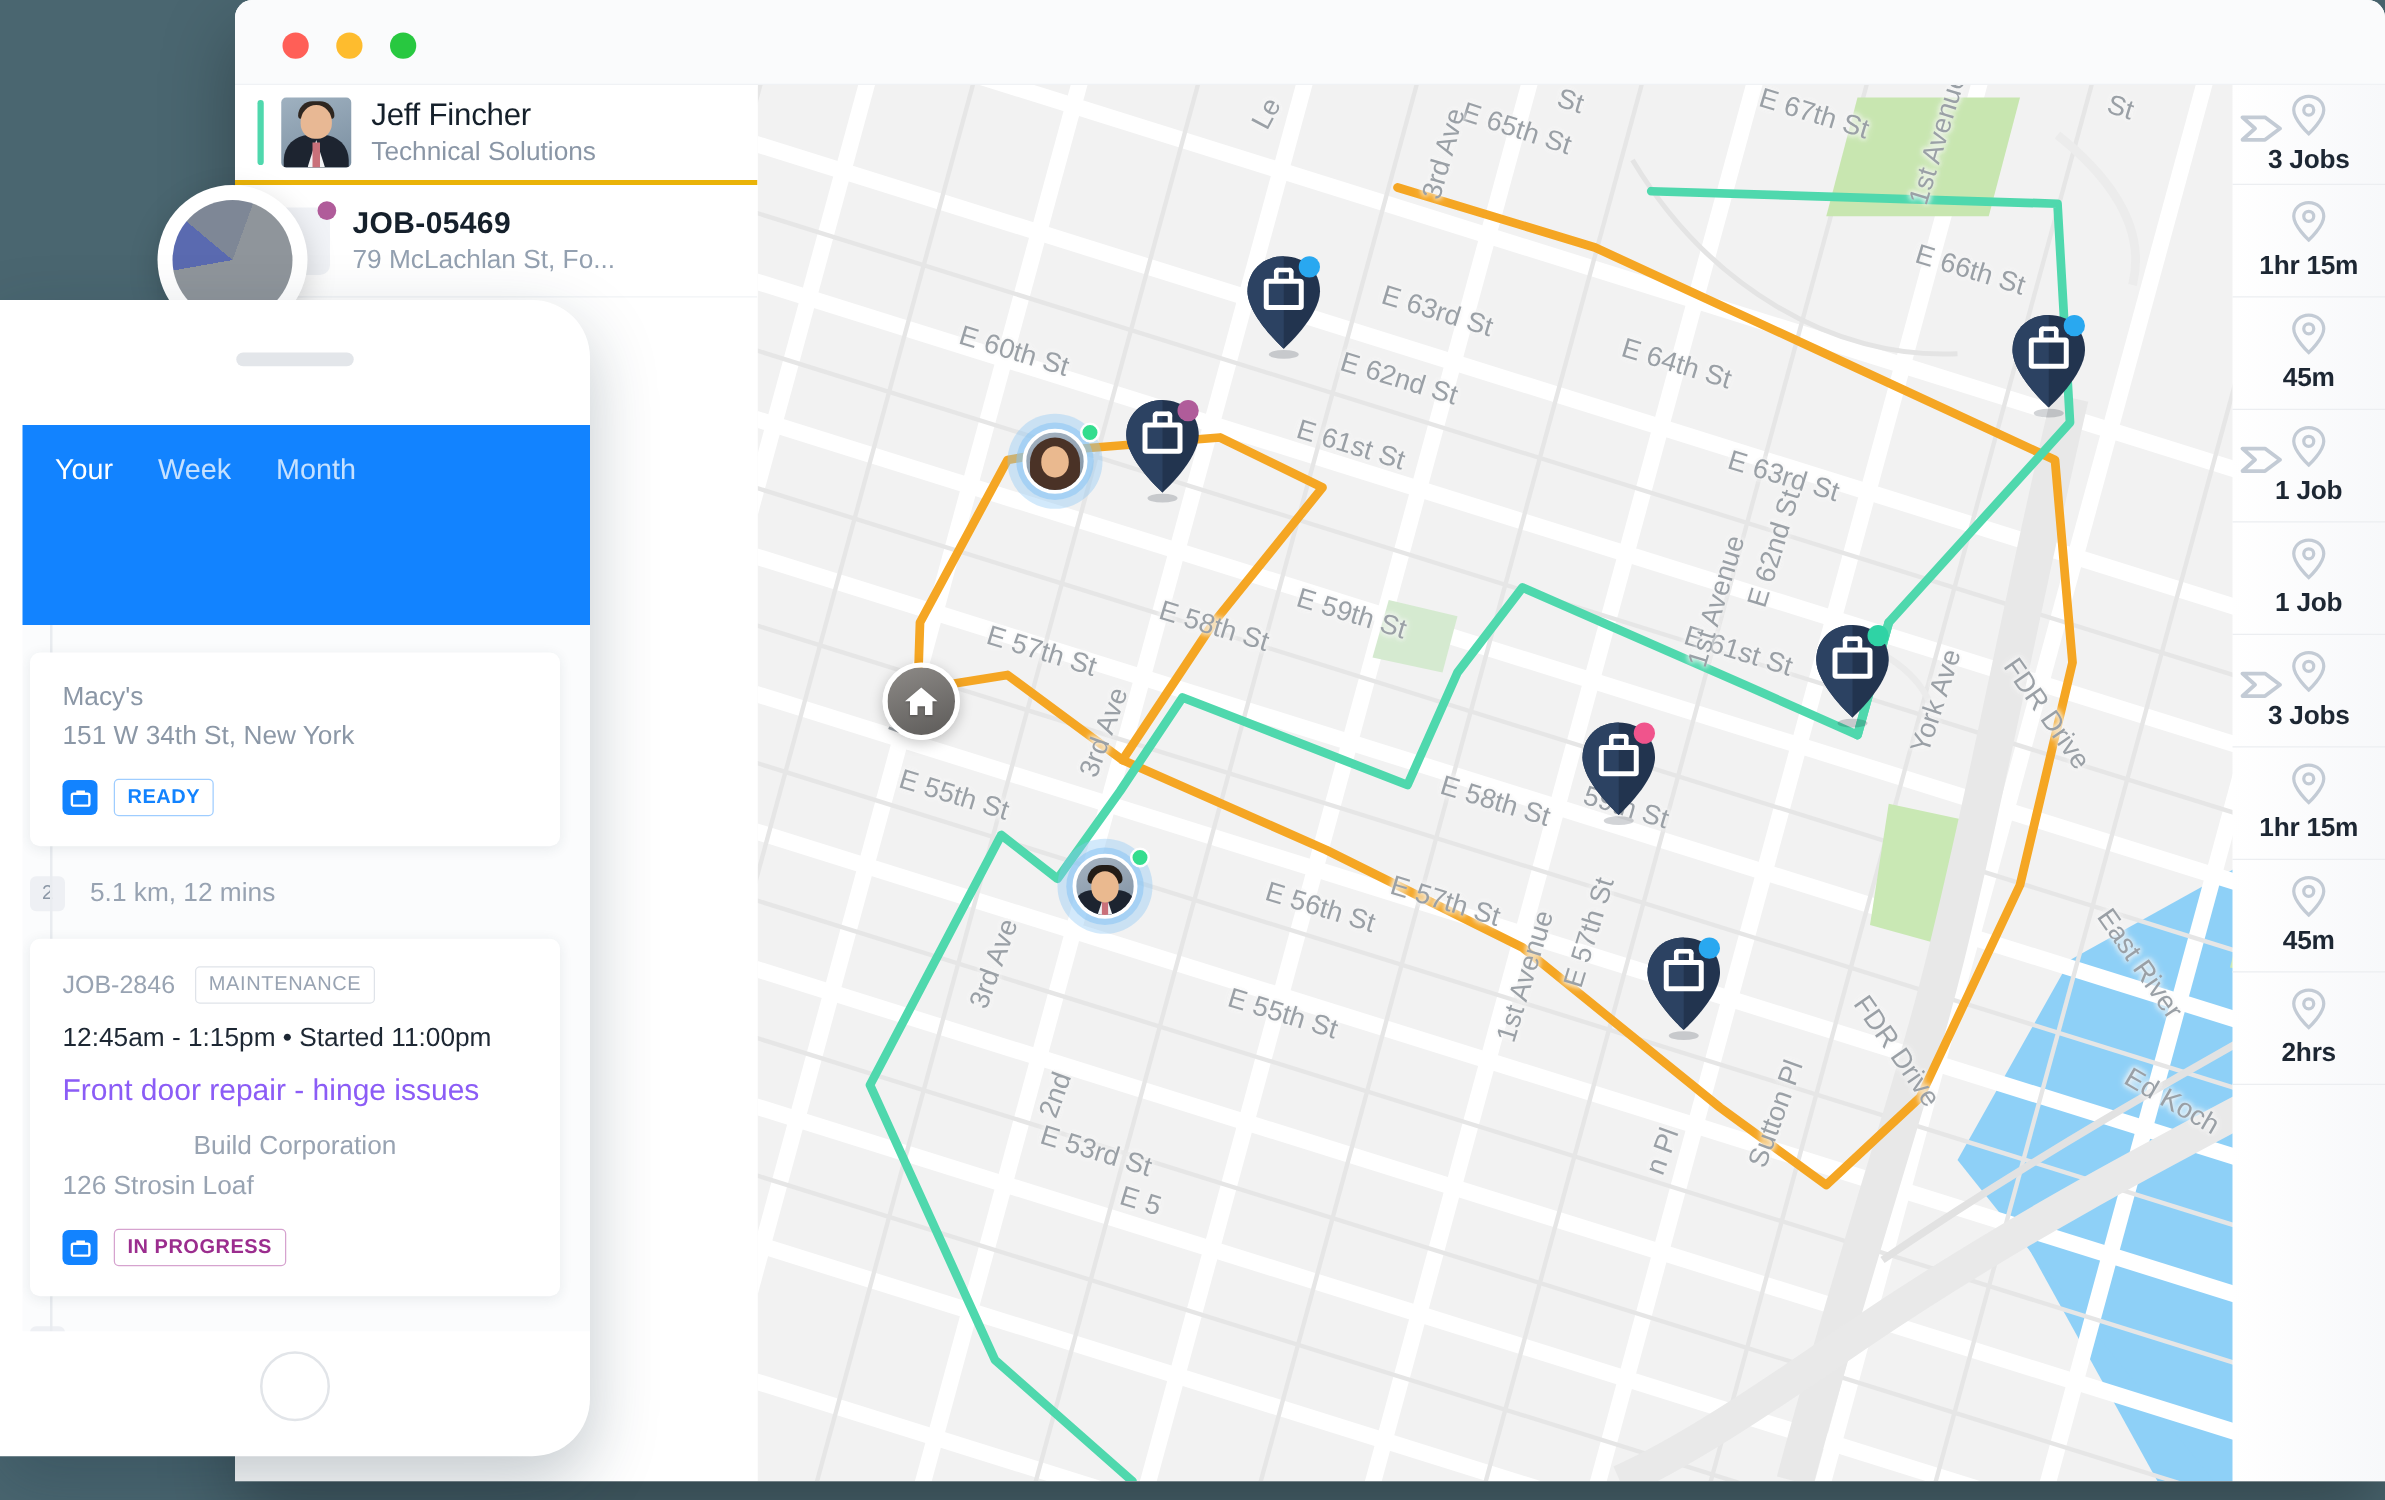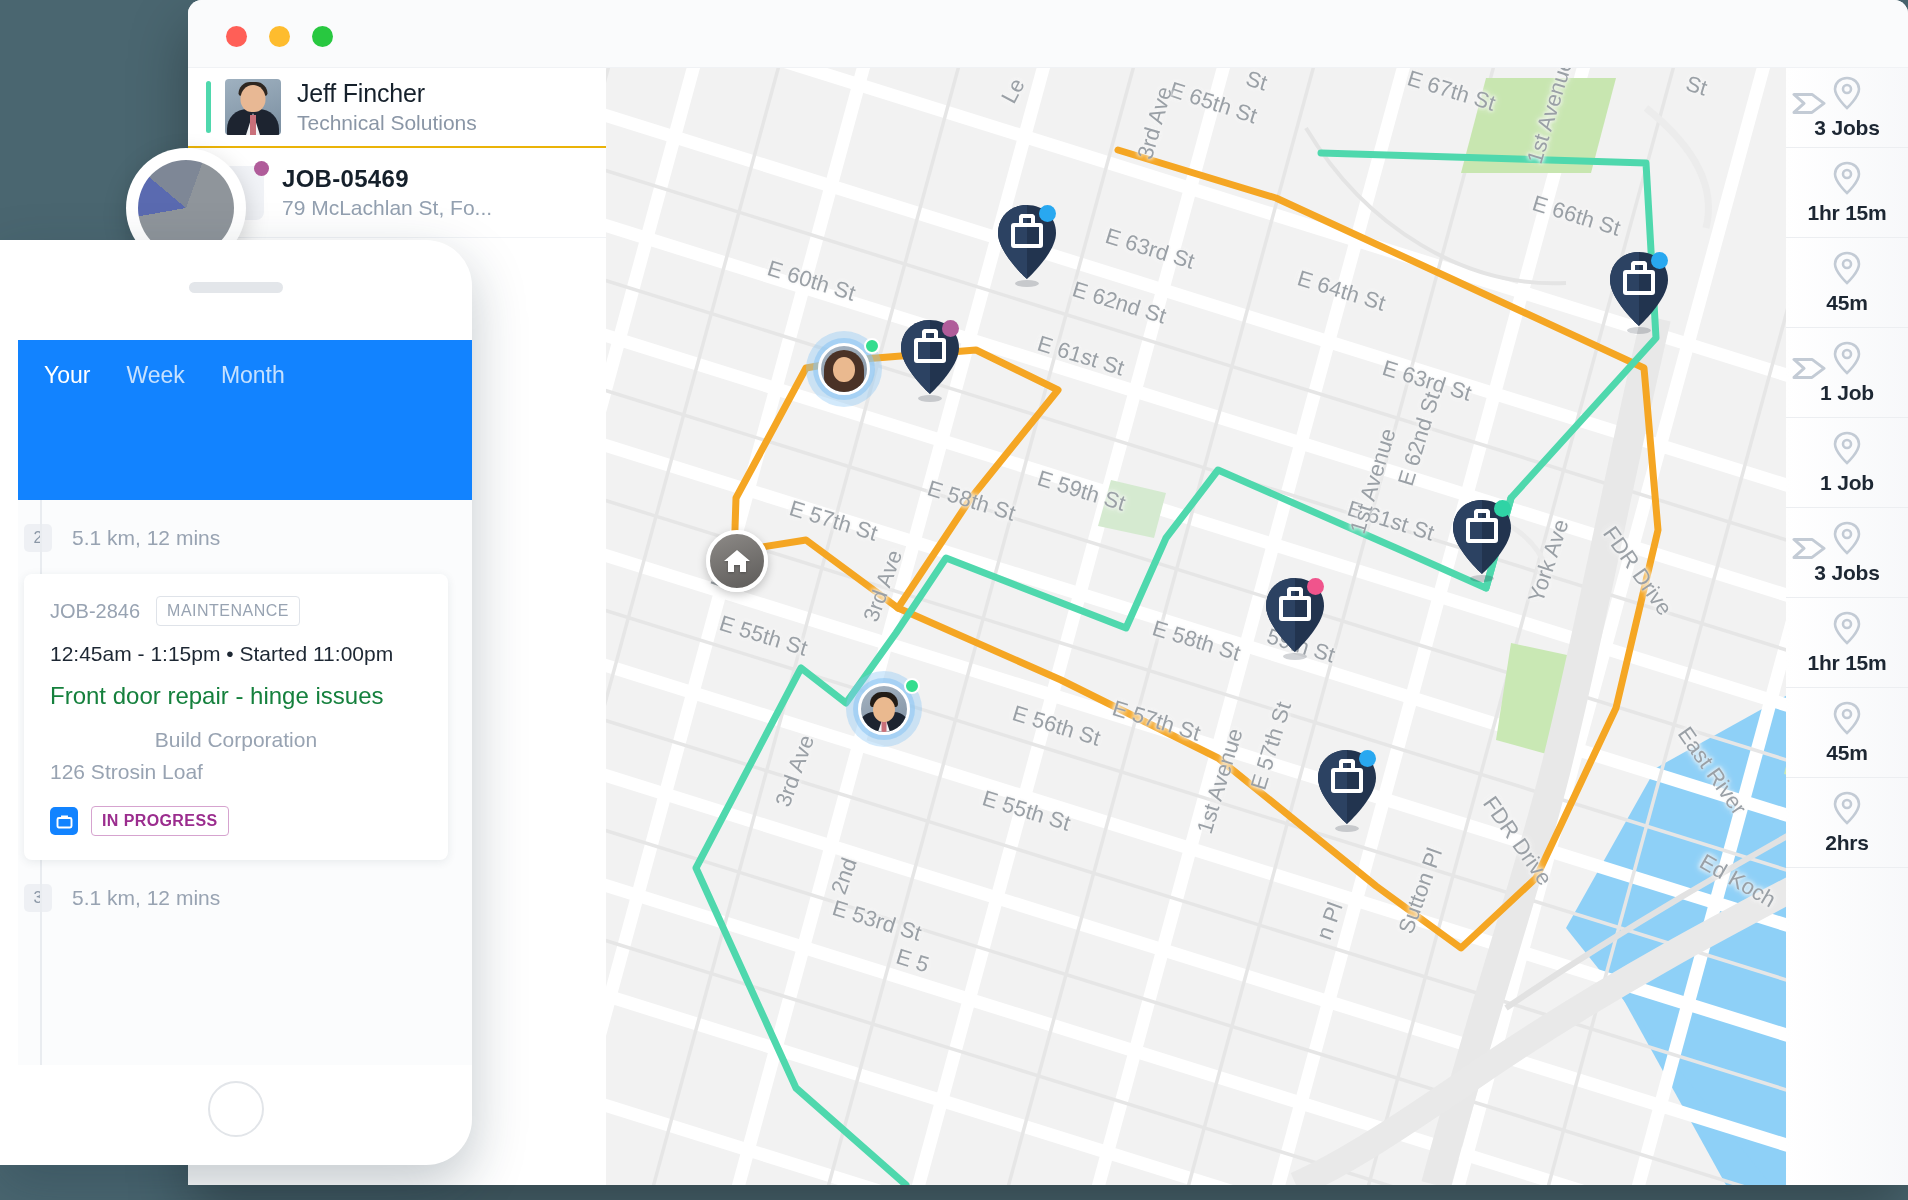--- a/index.html
+++ b/index.html
@@ -40,21 +40,21 @@
     width: 418px; height: 1117px;
     background: #ffffff;
     overflow: hidden;
   }
   .tech-row {
     position: relative;
     height: 80px;
     display: flex; align-items: center;
     padding-left: 18px;
     background: #fff;
-    border-bottom: 2px solid #eab308;
+    border-bottom: 4px solid #eab308;
   }
   .tech-accent {
     width: 5px; height: 52px; border-radius: 3px;
     background: #4fd8ad; flex: 0 0 auto;
   }
   .tech-avatar {
     width: 56px; height: 56px; margin-left: 14px; flex: 0 0 auto;
     border-radius: 4px; overflow: hidden;
     background: linear-gradient(160deg,#9fb1c0,#7a8ea0);
     position: relative;
@@ -272,21 +272,21 @@
   }
   .leg-text { font-size: 21px; color: #98a3b2; }
 
   .job-head { display: flex; align-items: center; gap: 16px; }
   .job-code { font-size: 20px; color: #98a3b2; }
   .tagbox {
     font-size: 16px; color: #98a3b2; letter-spacing: .5px;
     border: 1px solid #dfe3e9; border-radius: 4px; padding: 5px 10px;
   }
   .job-time { font-size: 21px; color: #1d2733; margin-top: 16px; }
-  .job-title { font-size: 24px; color: #15803d; margin-top: 16px; }
+  .job-title { font-size: 24px; color: #8b5cf6; margin-top: 16px; }
   .job-org { font-size: 21px; color: #98a3b2; margin-top: 18px; text-align: center; }
   .job-loc { font-size: 21px; color: #98a3b2; margin-top: 8px; }
 
   
   .bg-ring {
     position: absolute; left: 126px; top: 148px;
     width: 120px; height: 120px; border-radius: 50%;
     background: #fff; box-shadow: 0 8px 24px rgba(0,0,0,.18);
     overflow: hidden;
   }
@@ -664,20 +664,33 @@
       <div class="ah-tabs" id="phone-tabs">
           <span class="ah-tab active">Your</span>
           <span class="ah-tab">Week</span>
           <span class="ah-tab">Month</span>
         </div>
     </div>
 
     <div class="timeline">
       <div class="tl-rail"></div>
 
+      <div class="card card-pad" style="margin-top:22px;margin-right:24px;">
+        <div class="cust-name">Macy's</div>
+        <div class="cust-addr">151 W 34th St, New York</div>
+        <div class="chiprow">
+          <span class="chip-ico">
+            <svg width="17" height="15" viewBox="0 0 17 15">
+                <rect x="1.5" y="4" width="14" height="9.5" rx="1.4" fill="none" stroke="#fff" stroke-width="1.9"></rect>
+                <path d="M6 4 V2.4 h5 V4" fill="none" stroke="#fff" stroke-width="1.9"></path>
+              </svg>
+          </span>
+          <span class="chip ready">READY</span>
+        </div>
+      </div>
 
       <div class="leg">
         <span class="leg-num">2</span>
         <span class="leg-text">5.1 km, 12 mins</span>
       </div>
 
       <div class="card" style="margin-right:24px;">
         <div class="job-head">
           <span class="job-code">JOB-2846</span>
           <span class="tagbox">MAINTENANCE</span>

